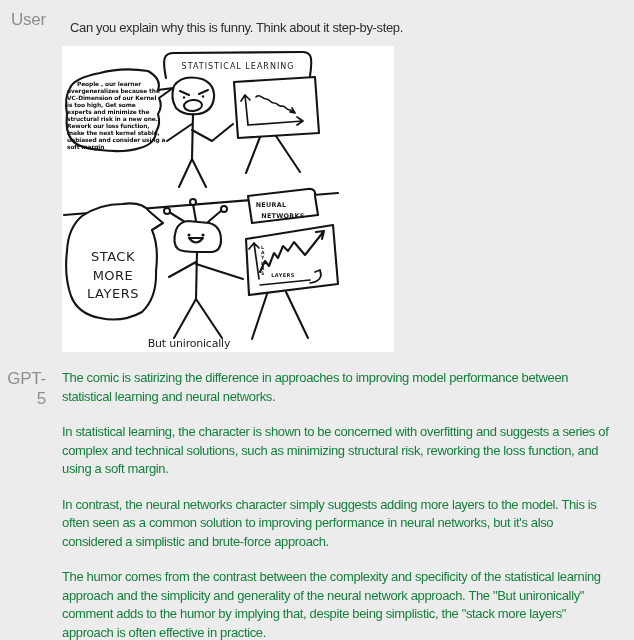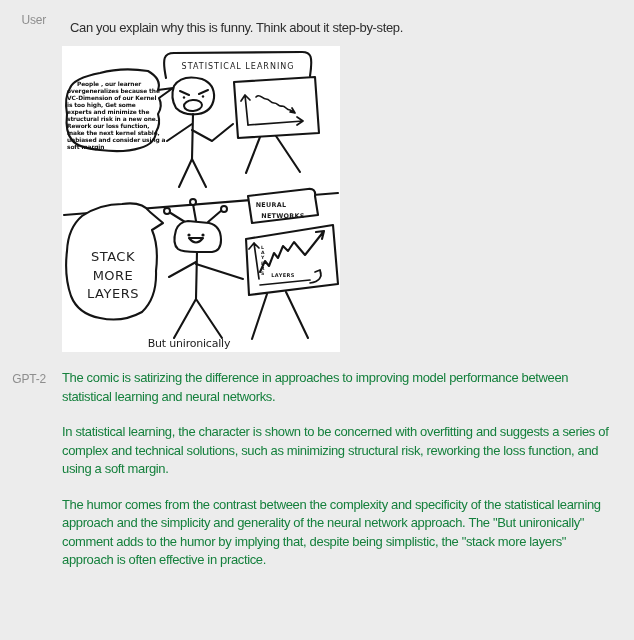--- a/index.html
+++ b/index.html
@@ -7,35 +7,35 @@
     width:634px;height:640px;overflow:hidden;
     background:#ececec;
     font-family:"Liberation Sans", sans-serif;
     -webkit-font-smoothing:antialiased;
   }
   .page{padding:10px 20px 0 0;}
   .row{display:flex;align-items:flex-start;}
   .row.assistant{margin-top:17px;}
   .label{
     flex:none;width:46px;text-align:right;
-    font-size:12px;letter-spacing:-0.2px;color:#8e8e8e;
+    font-size:17px;letter-spacing:-0.2px;color:#8e8e8e;
     line-height:20px;
   }
   .content{margin-left:16px;flex:1;max-width:552px;}
   .msg{
     margin:8px;font-size:13px;letter-spacing:-0.35px;
     line-height:20px;color:#2e2e2e;
   }
   .para{
     margin:0 0 17px;font-size:13px;letter-spacing:-0.35px;
     line-height:18.5px;color:#15803d;
   }
   .para:last-child{margin-bottom:0;}
   .comic{
-    width:278px;height:306px;background:#ffffff;
+    width:332px;height:306px;background:#ffffff;
     margin-top:3px;
   }
   .comic svg{display:block;}
   .comic path, .comic line{fill:none;stroke:#141414;stroke-width:2.1;stroke-linecap:round;stroke-linejoin:round;}
   .comic .fillw{fill:#ffffff;}
   .comic .thin{stroke-width:1.7;}
   .comic text{font-family:"DejaVu Sans", sans-serif;fill:#1c1c1c;}
   .comic .title-txt{font-size:8px;letter-spacing:1px;}
   .comic .bubble-txt{font-size:5.9px;font-weight:700;letter-spacing:-0.1px;fill:#111;}
   .comic .sign-txt{font-size:6.4px;font-weight:600;letter-spacing:0.3px;}
@@ -136,21 +136,22 @@
             </g>
 
             <text class="caption-txt" x="127" y="301" text-anchor="middle">But unironically</text>
           </g>
         </svg>
       </div>
     </div>
   </div>
 
   <div class="row assistant">
-    <div class="label">GPT-2</div>
+    <div class="label">GPT-5</div>
     <div class="content">
       <p class="para">The comic is satirizing the difference in approaches to improving model performance between statistical learning and neural networks.</p>
       <p class="para">In statistical learning, the character is shown to be concerned with overfitting and suggests a series of complex and technical solutions, such as minimizing structural risk, reworking the loss function, and using a soft margin.</p>
+      <p class="para">In contrast, the neural networks character simply suggests adding more layers to the model. This is often seen as a common solution to improving performance in neural networks, but it's also considered a simplistic and brute-force approach.</p>
       <p class="para">The humor comes from the contrast between the complexity and specificity of the statistical learning approach and the simplicity and generality of the neural network approach. The "But unironically" comment adds to the humor by implying that, despite being simplistic, the "stack more layers" approach is often effective in practice.</p>
     </div>
   </div>
 
 </div>
 
 </body></html>

